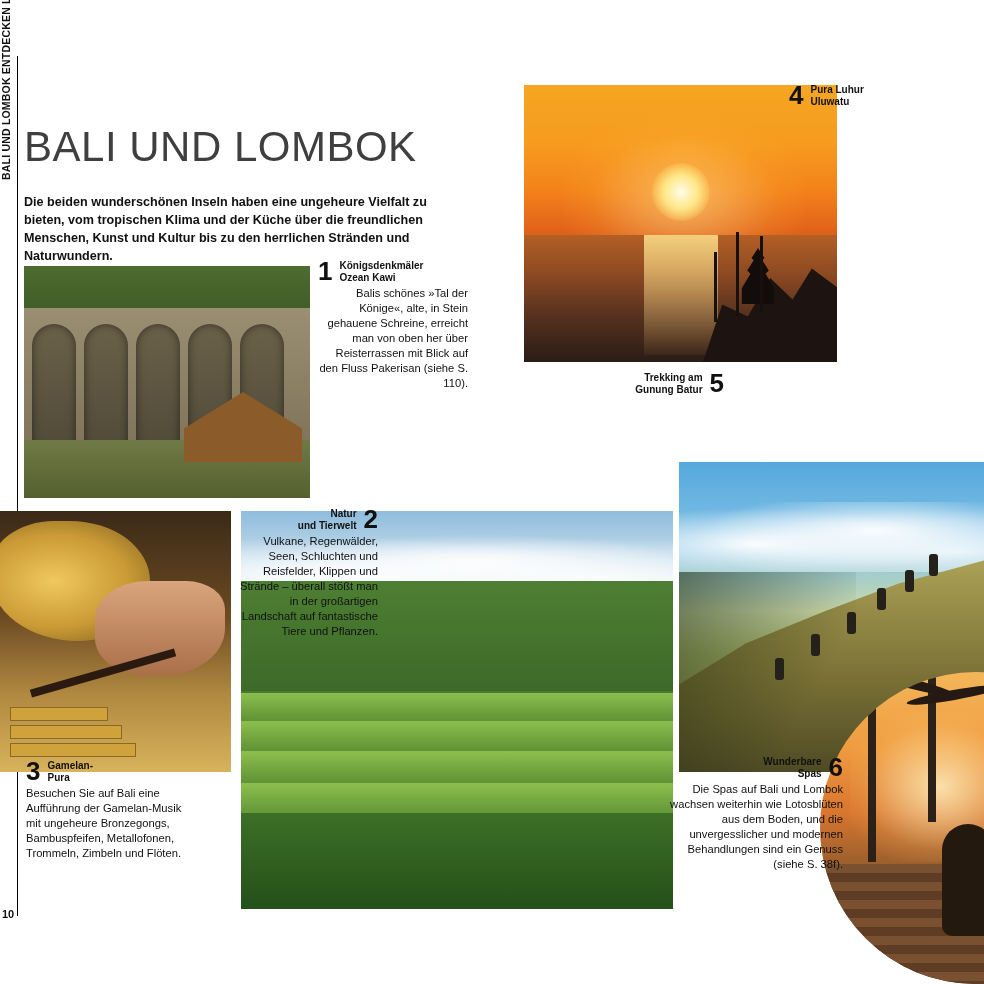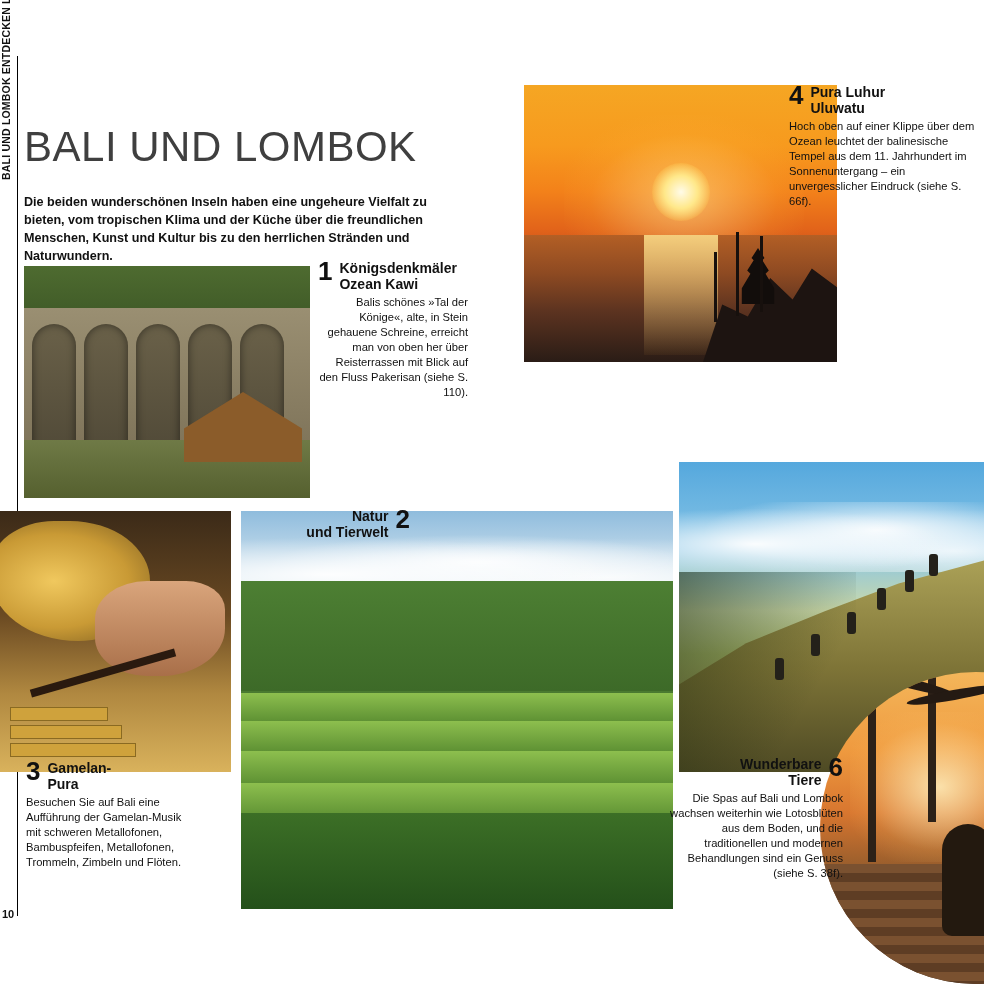--- a/index.html
+++ b/index.html
@@ -252,21 +252,21 @@
     background: repeating-linear-gradient(#7a5130 0px, #7a5130 9px, #5e3d24 9px, #5e3d24 18px);
   }
   #photo-spa .figure {
     position: absolute; left: 122px; bottom: 48px; width: 52px; height: 112px;
     background: #23190f; border-radius: 26px 26px 10px 10px;
   }
 
   
   .cap { position: absolute; color: #111; }
   .cap .headline {
-    font-size: 14px;
+    font-size: 10px;
     font-weight: bold;
     line-height: 1.16;
   }
   .cap .body {
     font-size: 11.2px;
     line-height: 1.33;
     margin-top: 3px;
   }
   .num {
     font-size: 26px;
@@ -277,21 +277,21 @@
   .cap-head-row { display: flex; align-items: flex-start; gap: 7px; }
   .cap-head-row.right { justify-content: flex-end; }
 
   #cap-1 { left: 318px; top: 260px; width: 150px; }
   #cap-1 .body { text-align: right; }
 
   #cap-4 { left: 789px; top: 84px; width: 186px; }
 
   #cap-5 { left: 524px; top: 372px; width: 200px; text-align: right; }
 
-  #cap-2 { left: 232px; top: 508px; width: 146px; text-align: right; padding-left: 32px; }
+  #cap-2 { left: 232px; top: 508px; width: 146px; text-align: right; }
 
   #cap-3 { left: 26px; top: 760px; width: 160px; }
 
   #cap-6 { left: 669px; top: 756px; width: 174px; text-align: right; }
 </style>
 </head>
 <body>
 
 <div class="page">
 
@@ -377,45 +377,50 @@
     </div>
     <div class="body">Balis schönes »Tal der Könige«, alte, in Stein gehauene Schreine, erreicht man von oben her über Reisterrassen mit Blick auf den Fluss Pakerisan (siehe S. 110).</div>
   </div>
 
   <div class="cap" id="cap-4">
     <div class="cap-head-row">
       <span class="num">4</span>
       <span class="headline" style="white-space:pre-line;">Pura Luhur
 Uluwatu</span>
     </div>
-    <div class="body">Hoch oben auf einer Klippe über dem Ozean leuchtet der balinesische Tempel aus dem 11. Jahrhundert im Sonnenuntergang – ein unvergesslicher Eindruck (siehe S. 66f).</div>
   </div>
 
   <div class="cap" id="cap-5">
+    <div class="cap-head-row right">
+      <span class="headline" style="white-space:pre-line;">Trekking am
+Gunung Batur</span>
+      <span class="num">5</span>
+    </div>
   </div>
 
   <div class="cap" id="cap-2">
     <div class="cap-head-row right">
       <span class="headline" style="white-space:pre-line;">Natur
 und Tierwelt</span>
       <span class="num">2</span>
     </div>
+    <div class="body">Vulkane, Regenwälder, Seen, Schluchten und Reisfelder, Klippen und Strände – überall stößt man in der großartigen Landschaft auf fantastische Tiere und Pflanzen.</div>
   </div>
 
   <div class="cap" id="cap-3">
     <div class="cap-head-row">
       <span class="num">3</span>
       <span class="headline" style="white-space:pre-line;">Gamelan-
 Pura</span>
     </div>
-    <div class="body">Besuchen Sie auf Bali eine Aufführung der Gamelan-Musik mit schweren Metallofonen, Bambuspfeifen, Metallofonen, Trommeln, Zimbeln und Flöten.</div>
+    <div class="body">Besuchen Sie auf Bali eine Aufführung der Gamelan-Musik mit ungeheure Bronzegongs, Bambuspfeifen, Metallofonen, Trommeln, Zimbeln und Flöten.</div>
   </div>
 
   <div class="cap" id="cap-6">
     <div class="cap-head-row right">
       <span class="headline" style="white-space:pre-line;">Wunderbare
-Tiere</span>
+Spas</span>
       <span class="num">6</span>
     </div>
-    <div class="body">Die Spas auf Bali und Lombok wachsen weiterhin wie Lotosblüten aus dem Boden, und die traditionellen und modernen Behandlungen sind ein Genuss (siehe S. 38f).</div>
+    <div class="body">Die Spas auf Bali und Lombok wachsen weiterhin wie Lotosblüten aus dem Boden, und die unvergesslicher und modernen Behandlungen sind ein Genuss (siehe S. 38f).</div>
   </div>
 
 </div>
 
 </body></html>

